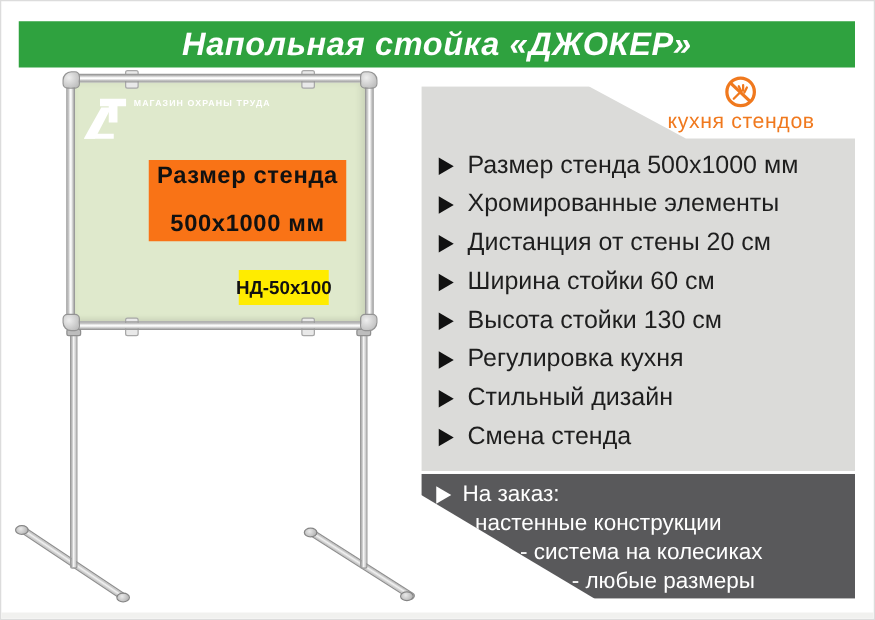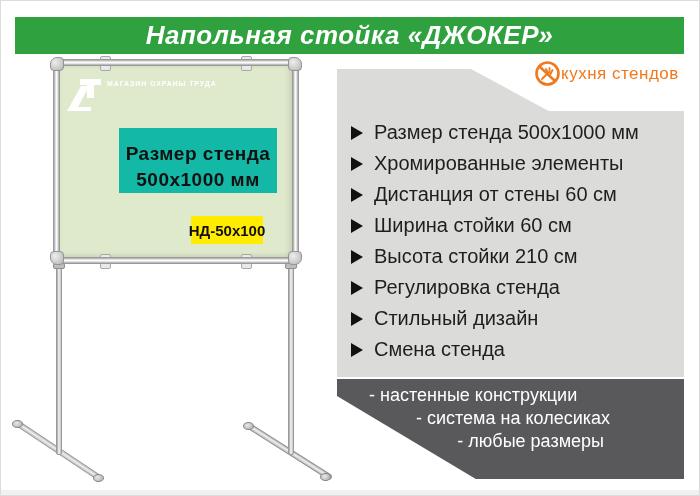--- a/index.html
+++ b/index.html
@@ -11,21 +11,21 @@
   .floor-strip{position:absolute;left:0;right:0;bottom:0;height:5px;background:#f1f1ef;}
 
   
   .banner{
     position:absolute; left:14px; top:16px; width:669px; height:37px;
     background:#2fa23f; display:flex; align-items:center; justify-content:center;font-style:italic;
   }
   .banner span{color:#ffffff; font-size:26px; font-weight:bold; letter-spacing:.5px;}
 
   
-  .brand{position:absolute; left:533px; top:59px; display:flex; align-items:center; gap:0;}
+  .brand{position:absolute; left:533px; top:59px; display:flex; align-items:center; gap:0;flex-direction:column;}
   .brand .name{color:#f0791e; font-size:17px; letter-spacing:.5px;}
 
   
   .panel{
     position:absolute; left:336px; top:68px; width:347px; height:308px;
     background:#dbdbd9;
     clip-path:polygon(0 0, 38.6% 0, 61% 13.6%, 100% 13.6%, 100% 100%, 0 100%);
     padding-top:48px; box-sizing:border-box;
   }
   .feat{display:flex; align-items:center; gap:11px; height:31px; padding-left:14px;}
@@ -68,22 +68,22 @@
     background:linear-gradient(to bottom,#b5b5b5,#f2f2f2 45%,#bdbdbd);
     border:1px solid #8f8f8f; box-sizing:border-box; transform-origin:50% 50%; z-index:1;}
   .cap{position:absolute; width:11px; height:8px; border-radius:50%;
     background:radial-gradient(circle at 40% 35%, #e9e9e9, #a9a9a9);
     border:1px solid #858585; box-sizing:border-box; z-index:2;}
 
   
   .mot-logo{position:absolute; left:66px; top:76px; z-index:2;}
   .mot-text{position:absolute; left:106px; top:79px; z-index:2; color:#ffffff;
     font-size:7px; font-weight:bold; letter-spacing:.9px; white-space:nowrap;}
-  .sizebox{position:absolute; left:118px; top:127px; width:158px; height:65px; background:#14b8a6;
-    display:flex; flex-direction:column; align-items:center; justify-content:flex-end; z-index:2;}
+  .sizebox{position:absolute; left:118px; top:127px; width:158px; height:65px; background:#f97316;
+    display:flex; flex-direction:column; align-items:center; justify-content:space-between; z-index:2;}
   .sizebox div{font-size:19px; font-weight:bold; color:#111; line-height:26px; letter-spacing:.5px;}
   .modelbox{position:absolute; left:190px; top:215px; width:72px; height:28px; background:#ffec00;
     display:flex; align-items:center; justify-content:center; z-index:2;}
   .modelbox span{font-size:15px; font-weight:bold; color:#111;}
 </style>
 </head>
 <body>
 
 <div class="page">
 
@@ -109,45 +109,49 @@
     <div class="feat">
       <span class="tri"></span>
       <span class="txt">Размер стенда 500х1000 мм</span>
     </div>
     <div class="feat">
       <span class="tri"></span>
       <span class="txt">Хромированные элементы</span>
     </div>
     <div class="feat">
       <span class="tri"></span>
-      <span class="txt">Дистанция от стены 60 см</span>
+      <span class="txt">Дистанция от стены 20 см</span>
     </div>
     <div class="feat">
       <span class="tri"></span>
       <span class="txt">Ширина стойки 60 см</span>
     </div>
     <div class="feat">
       <span class="tri"></span>
-      <span class="txt">Высота стойки 210 см</span>
-    </div>
-    <div class="feat">
-      <span class="tri"></span>
-      <span class="txt">Регулировка стенда</span>
+      <span class="txt">Высота стойки 130 см</span>
+    </div>
+    <div class="feat">
+      <span class="tri"></span>
+      <span class="txt">Регулировка кухня</span>
     </div>
     <div class="feat">
       <span class="tri"></span>
       <span class="txt">Стильный дизайн</span>
     </div>
     <div class="feat">
       <span class="tri"></span>
       <span class="txt">Смена стенда</span>
     </div>
   </div>
 
   <div class="darkbox">
+    <div class="d-title">
+      <span class="tri white"></span>
+      <span>На заказ:</span>
+    </div>
     <div class="d-line2">- настенные конструкции</div>
     <div class="d-line3">- система на колесиках</div>
     <div class="d-line4">- любые размеры</div>
   </div>
 
   <div class="clip" style="left:99px;top:55px;"></div>
   <div class="clip" style="left:240px;top:55px;"></div>
   <div class="clip" style="left:99px;top:253px;"></div>
   <div class="clip" style="left:240px;top:253px;"></div>
 

